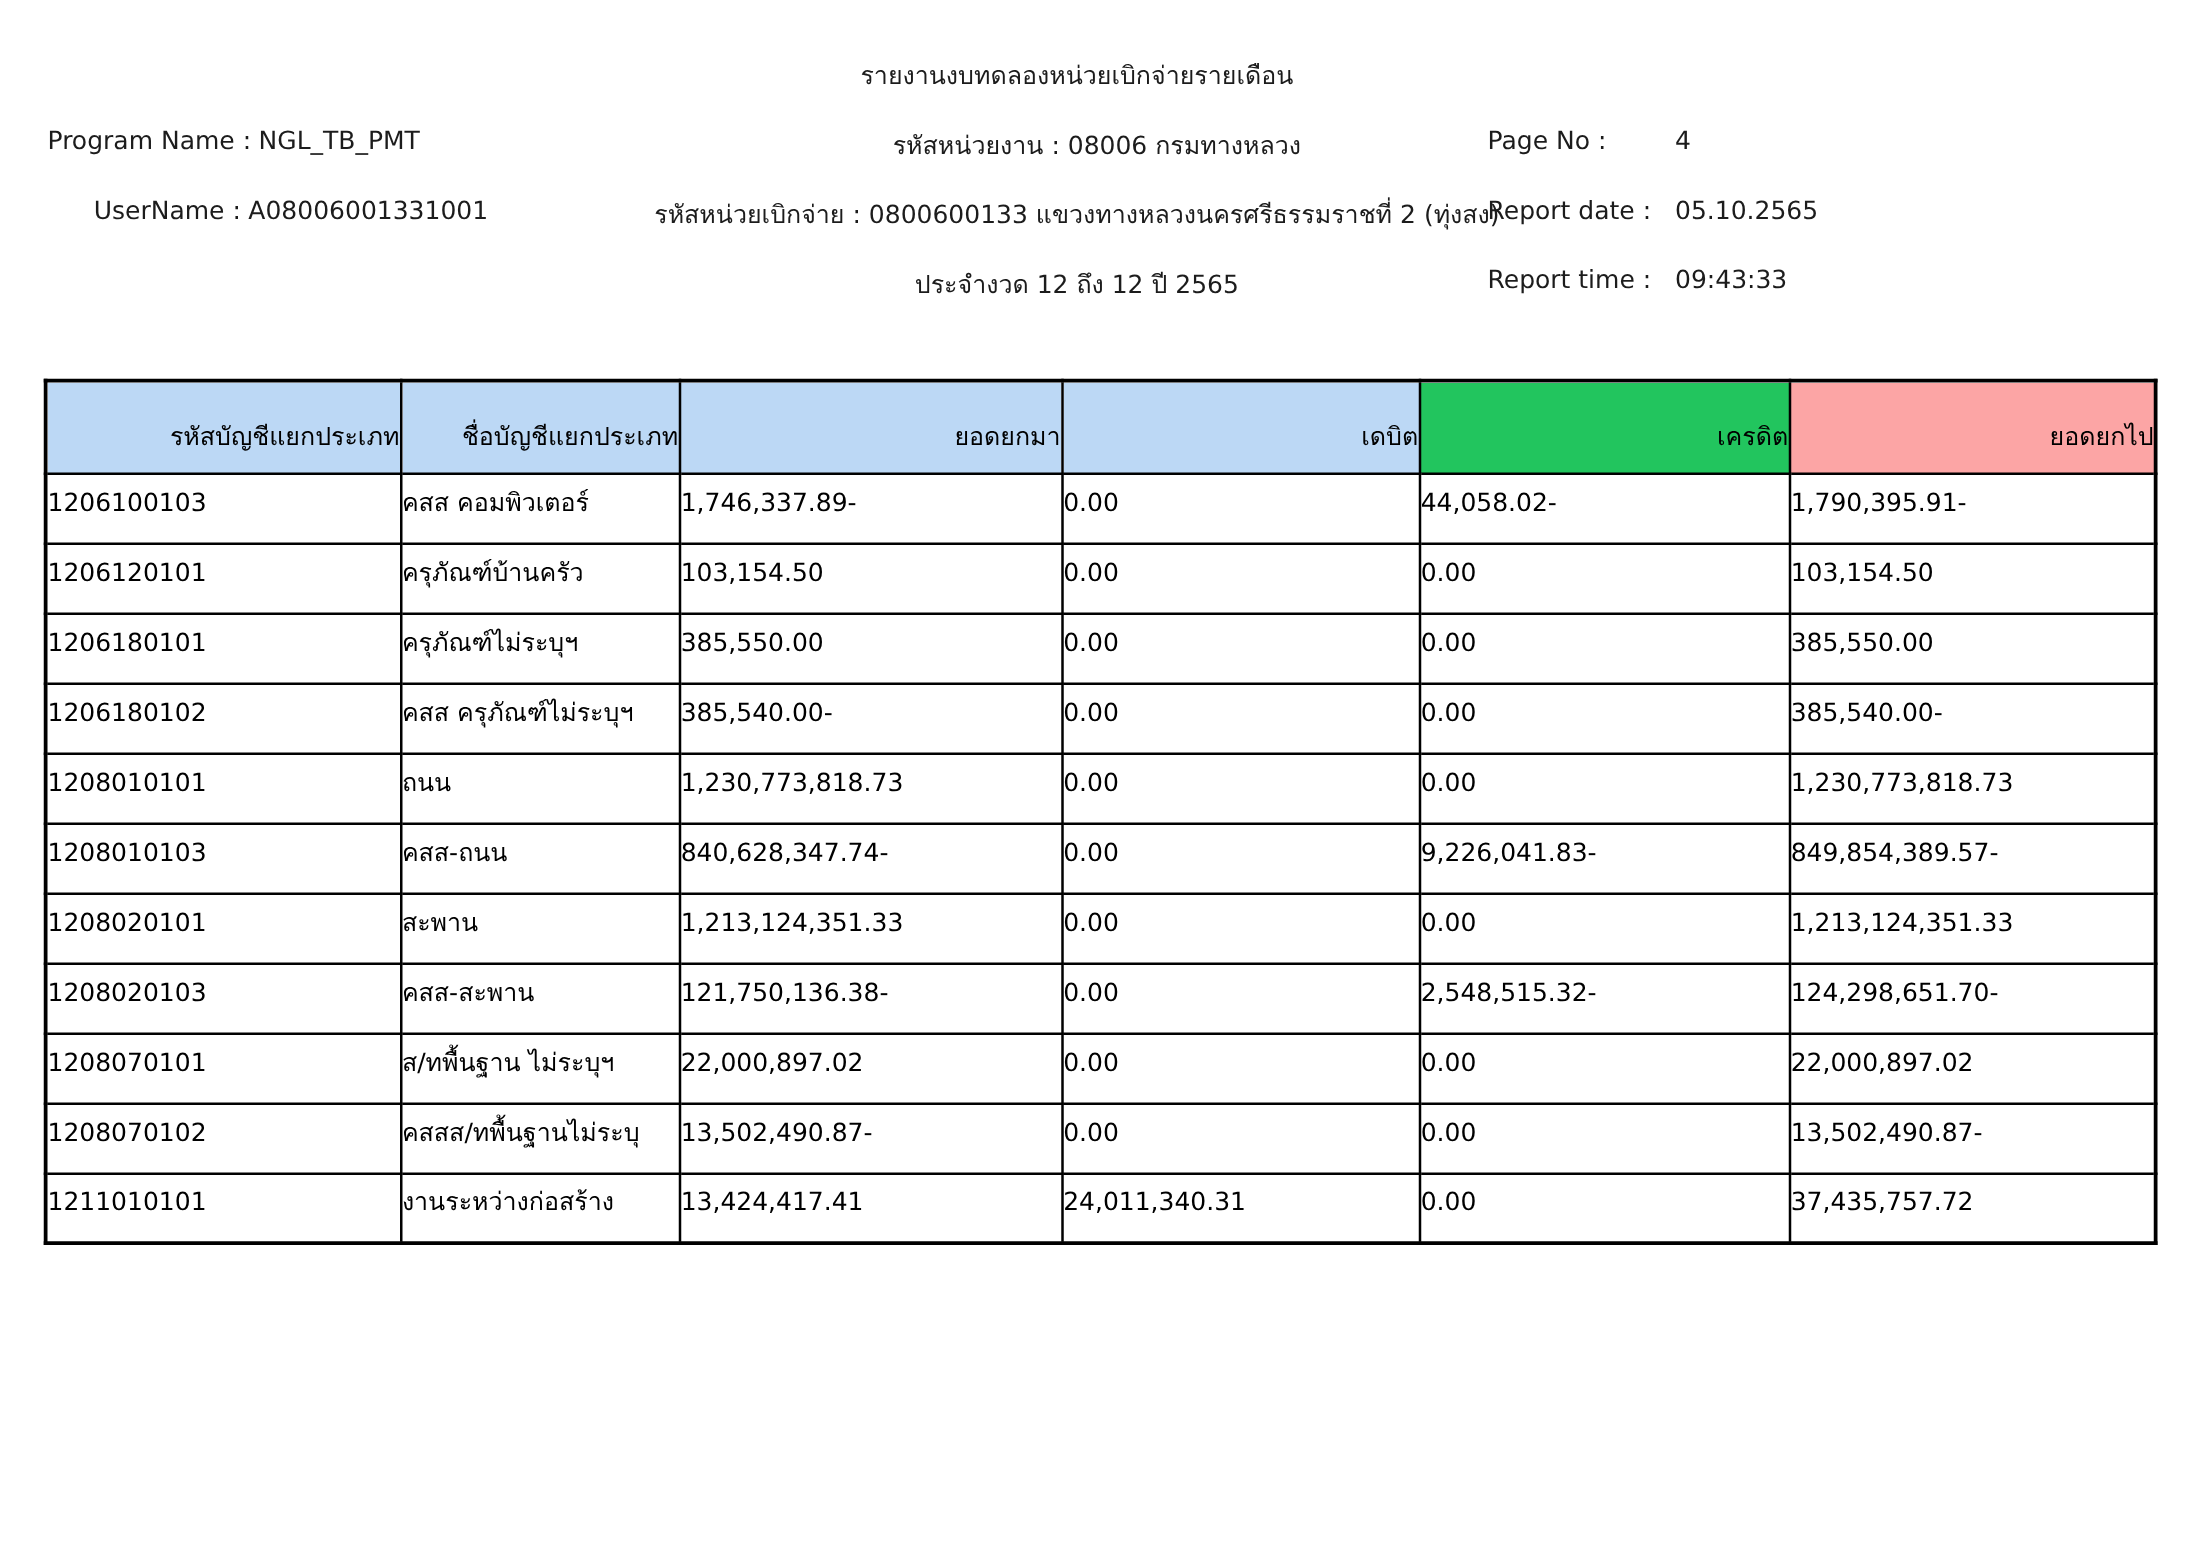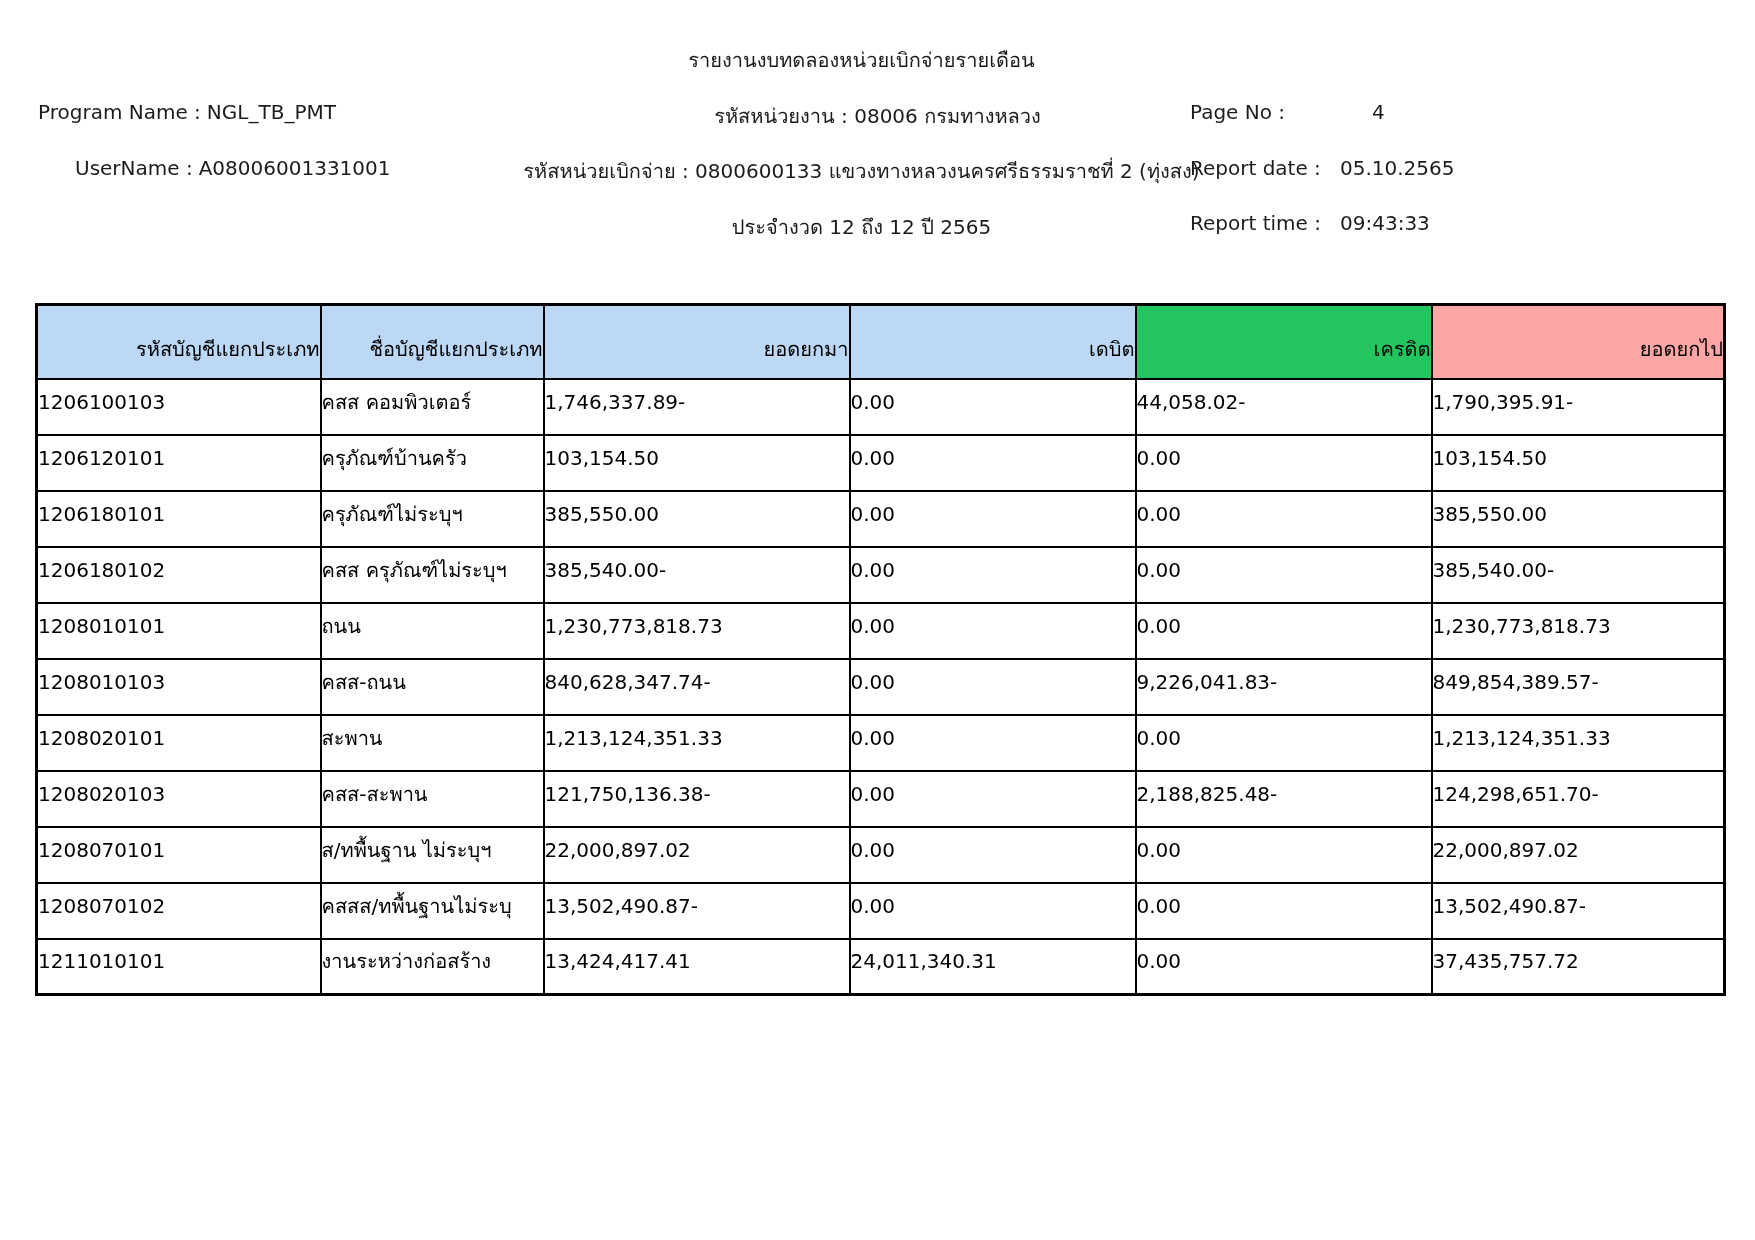--- a/index.html
+++ b/index.html
@@ -52,21 +52,21 @@
     <span class="lblgap">Program Name :</span><span>NGL_TB_PMT</span>
   </div>
   <div class="hline left-col" style="top:156px;margin-left:37px;">
     <span class="lblgap">UserName :</span><span>A08006001331001</span>
   </div>
 
   <div class="hline center-line" style="top:100px;padding-left:32px;">รหัสหน่วยงาน : 08006 กรมทางหลวง</div>
   <div class="hline center-line" style="top:155px;">รหัสหน่วยเบิกจ่าย : 0800600133 แขวงทางหลวงนครศรีธรรมราชที่ 2 (ทุ่งสง)</div>
   <div class="hline center-line" style="top:211px;">ประจำงวด 12 ถึง 12 ปี 2565</div>
 
-  <div class="hline right-block" style="top:100px;gap:32px;">
+  <div class="hline right-block" style="top:100px;">
     <span class="lbl">Page No :</span>
     <span class="val">4</span>
   </div>
   <div class="hline right-block" style="top:156px;">
     <span class="lbl">Report date :</span>
     <span class="val">05.10.2565</span>
   </div>
   <div class="hline right-block" style="top:211px;">
     <span class="lbl">Report time :</span>
     <span class="val">09:43:33</span>
@@ -146,21 +146,21 @@
           <td class="num">1,213,124,351.33</td>
           <td class="num">0.00</td>
           <td class="num">0.00</td>
           <td class="num">1,213,124,351.33</td>
         </tr>
         <tr>
           <td class="left">1208020103</td>
           <td class="left">คสส-สะพาน</td>
           <td class="num">121,750,136.38-</td>
           <td class="num">0.00</td>
-          <td class="num">2,188,825.48-</td>
+          <td class="num">2,548,515.32-</td>
           <td class="num">124,298,651.70-</td>
         </tr>
         <tr>
           <td class="left">1208070101</td>
           <td class="left">ส/ทพื้นฐาน ไม่ระบุฯ</td>
           <td class="num">22,000,897.02</td>
           <td class="num">0.00</td>
           <td class="num">0.00</td>
           <td class="num">22,000,897.02</td>
         </tr>

